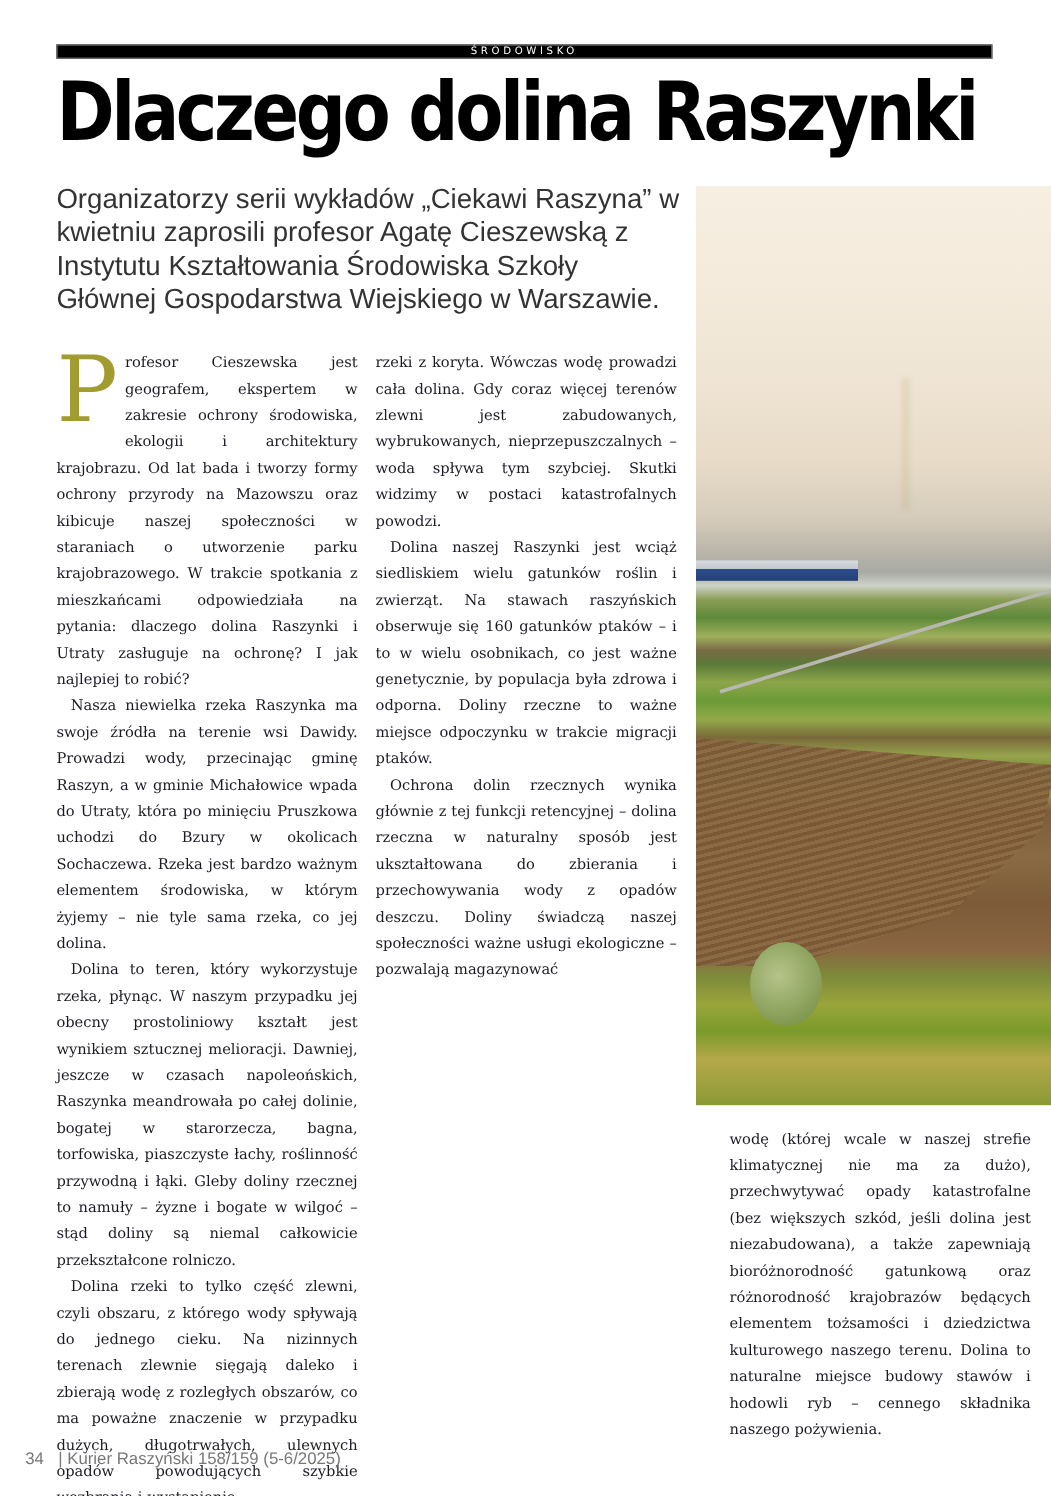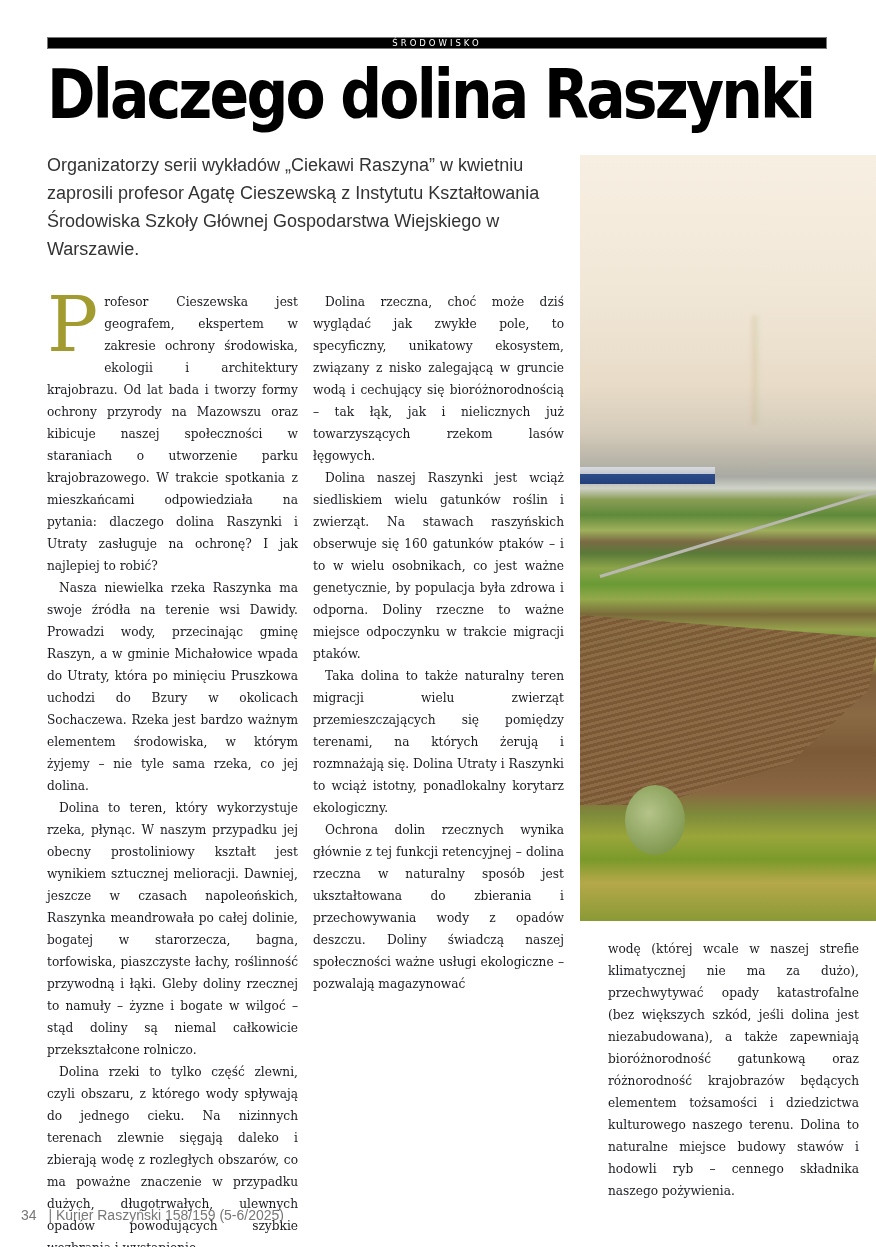--- a/index.html
+++ b/index.html
@@ -14,21 +14,21 @@
     color: #fff; line-height: 10px; font-weight: normal;
   }
   .title {
     position: absolute; left: 47px; top: 50px; margin: 0; white-space: nowrap;
     font-family: "DejaVu Sans", sans-serif; font-weight: bold;
     font-size: 68px; line-height: 90px; letter-spacing: -3.3px; color: #000;
     transform: scaleX(0.86); transform-origin: left top;
   }
   .lead {
     position: absolute; left: 47px; top: 151px; width: 520px; margin: 0;
-    font-family: "Liberation Sans", sans-serif; font-size: 18px; line-height: 28px;
+    font-family: "Liberation Sans", sans-serif; font-size: 23px; line-height: 28px;
     color: #333;
   }
   .col {
     position: absolute; top: 291px; width: 251px;
     font-family: "DejaVu Serif", serif; font-size: 12.2px; line-height: 22px;
     color: #1a1a22; text-align: justify;
   }
   .col p { margin: 0; text-indent: 12px; hyphens: manual; }
   .col p.noindent { text-indent: 0; }
   .col p.first { text-indent: 0; }
@@ -88,23 +88,22 @@
 <p class="lead">Organizatorzy serii wykładów „Ciekawi Raszyna” w kwietniu zaprosili profesor Agatę Cieszewską z Instytutu Kształtowania Środowiska Szkoły Głównej Gospodarstwa Wiejskiego w Warszawie.</p>
 
 <div class="col col1">
   <p class="first"><span class="dropcap">P</span><span>rofesor Cieszewska jest geografem, ekspertem w zakresie ochrony środowiska, ekologii i architektury krajobrazu. Od lat bada i tworzy formy ochrony przyrody na Mazowszu oraz kibicuje naszej społeczności w staraniach o utworzenie parku krajobrazowego. W trakcie spotkania z mieszkańcami odpowiedziała na pytania: dlaczego dolina Raszynki i Utraty zasługuje na ochronę? I jak najlepiej to robić?</span></p>
   <p>Nasza niewielka rzeka Raszynka ma swoje źródła na terenie wsi Dawidy. Prowadzi wody, przecinając gminę Raszyn, a w gminie Michałowice wpada do Utraty, która po minięciu Pruszkowa uchodzi do Bzury w okolicach Sochaczewa. Rzeka jest bardzo ważnym elementem środowiska, w którym żyjemy – nie tyle sama rzeka, co jej dolina.</p>
   <p>Dolina to teren, który wykorzystuje rzeka, płynąc. W naszym przypadku jej obecny prostoliniowy kształt jest wynikiem sztucznej melioracji. Dawniej, jeszcze w czasach napoleońskich, Raszynka meandrowała po całej dolinie, bogatej w starorzecza, bagna, torfowiska, piaszczyste łachy, roślinność przywodną i łąki. Gleby doliny rzecznej to namuły – żyzne i bogate w wilgoć – stąd doliny są niemal całkowicie przekształcone rolniczo.</p>
   <p>Dolina rzeki to tylko część zlewni, czyli obszaru, z którego wody spływają do jednego cieku. Na nizinnych terenach zlewnie sięgają daleko i zbierają wodę z rozległych obszarów, co ma poważne znaczenie w przypadku dużych, długotrwałych, ulewnych opadów powodujących szybkie wezbrania i wystąpienie</p>
 </div>
 
 <div class="col col2">
-  <p>Dolina rzeczna, choć może dziś wyglądać jak zwykłe pole, to specyficzny, unikatowy ekosystem, związany z nisko zalegającą w gruncie wodą i cechujący się bioróżnorodnością – tak łąk, jak i nielicznych już towarzyszących rzekom lasów łęgowych.</p>
+  <p class="noindent">rzeki z koryta. Wówczas wodę prowadzi cała dolina. Gdy coraz więcej terenów zlewni jest zabudowanych, wybrukowanych, nieprzepuszczalnych – woda spływa tym szybciej. Skutki widzimy w postaci katastrofalnych powodzi.</p>
   <p>Dolina naszej Raszynki jest wciąż siedliskiem wielu gatunków roślin i zwierząt. Na stawach raszyńskich obserwuje się 160 gatunków ptaków – i to w wielu osobnikach, co jest ważne genetycznie, by populacja była zdrowa i odporna. Doliny rzeczne to ważne miejsce odpoczynku w trakcie migracji ptaków.</p>
-  <p>Taka dolina to także naturalny teren migracji wielu zwierząt przemieszczających się pomiędzy terenami, na których żerują i rozmnażają się. Dolina Utraty i Raszynki to wciąż istotny, ponadlokalny korytarz ekologiczny.</p>
   <p>Ochrona dolin rzecznych wynika głównie z tej funkcji retencyjnej – dolina rzeczna w naturalny sposób jest ukształtowana do zbierania i przechowywania wody z opadów deszczu. Doliny świadczą naszej społeczności ważne usługi ekologiczne – pozwalają magazynować</p>
 </div>
 
 <div class="photo" title="Aerial view of fields and meadows in the river valley, with a warehouse and rainbow in the distance">
   <div class="rainbow"></div>
   <div class="building"></div>
   <div class="road"></div>
   <div class="field"></div>
   <div class="tree"></div>
 </div>

